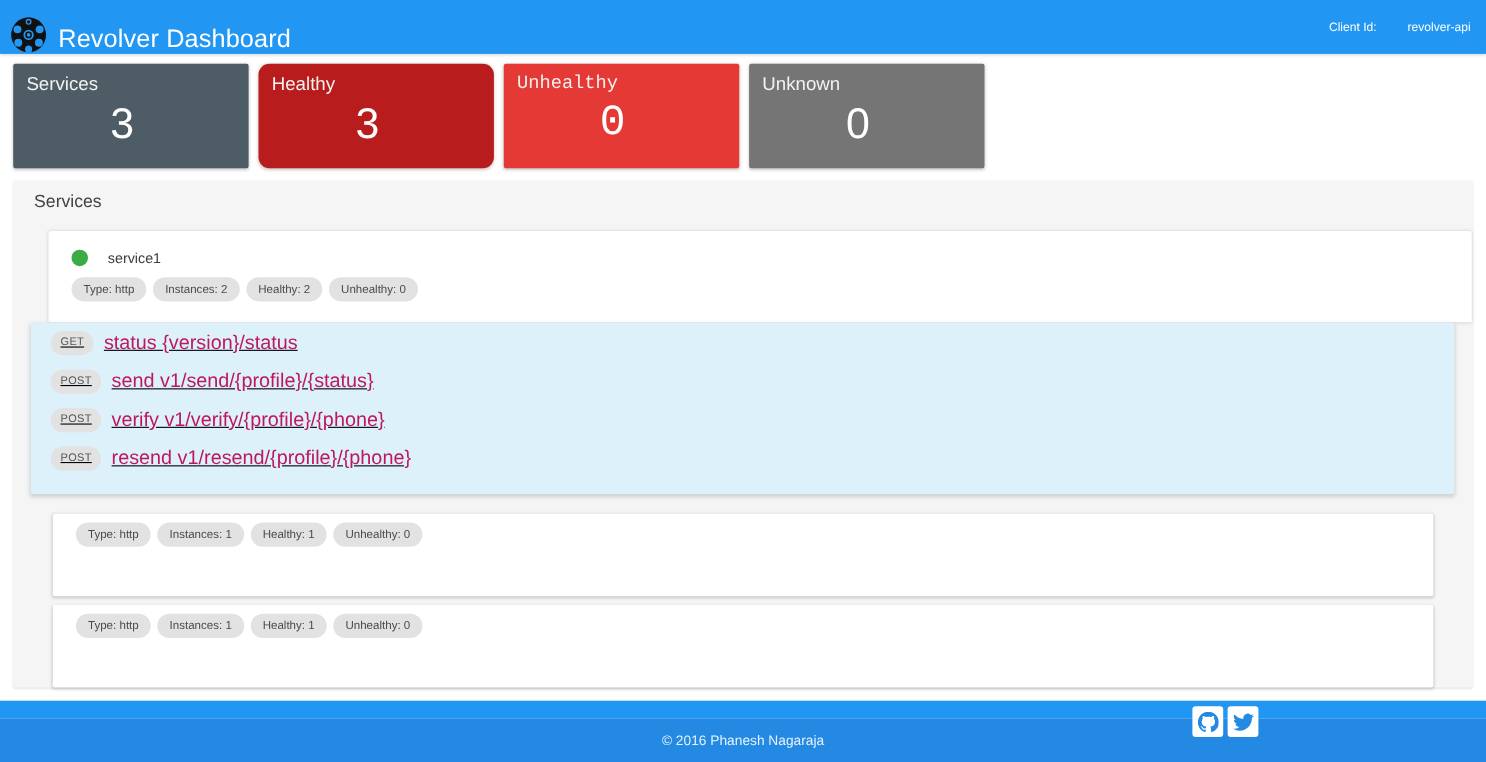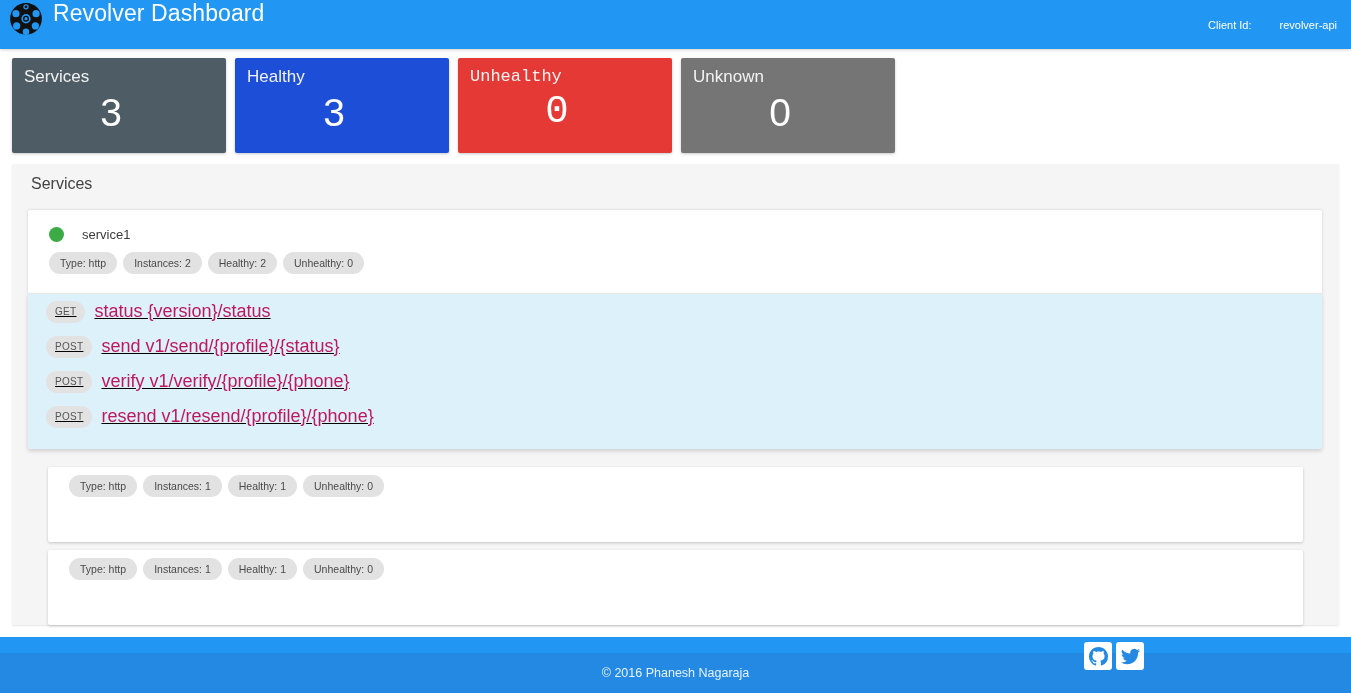--- a/index.html
+++ b/index.html
@@ -20,21 +20,21 @@
 
   
   .navbar {
     position: absolute; left: 0; top: 0;
     width: 1351px; height: 49px;
     background: #2196f3;
     display: flex; align-items: center;
     box-shadow: 0 1px 3px rgba(0,0,0,0.18);
   }
   .brand {
-    display: flex; align-items: flex-start;
+    display: flex; align-items: flex-end;
     padding-left: 8px;
     height: 100%;
   }
   .brand-logo {
     width: 36px; height: 36px;
     display: block;
     flex: 0 0 auto;
   }
   .brand-title {
     color: #ffffff;
@@ -84,21 +84,21 @@
   .stat-value {
     position: absolute;
     left: 0; right: 16px; top: 31px;
     text-align: center;
     font-size: 39px;
     line-height: 47px;
     font-weight: 400;
     color: #ffffff;
   }
   .stat-services  { background: #4e5d65; }
-  .stat-healthy   { background: #1d4ed8; }
+  .stat-healthy   { background: #b91c1c; border-radius: 10px; }
   .stat-unhealthy { background: #e53935; font-family: Liberation Mono, monospace; }
   .stat-unknown   { background: #757575; }
 
   
   .panel {
     position: absolute;
     left: 12px; top: 164px;
     width: 1327px; height: 461px;
     background: #f5f5f5;
     border-radius: 2px;
@@ -119,21 +119,21 @@
   }
 
   
   .service-card {
     position: absolute;
     background: #ffffff;
     border-radius: 2px;
     box-shadow: 0 1px 3px rgba(0,0,0,0.20);
   }
   .service-card.expanded-head {
-    left: 16px; top: 0;
+    left: 32px; top: 0;
     width: 1294px; height: 83px;
     border-radius: 2px 2px 0 0;
     box-shadow: 0 0 3px rgba(0,0,0,0.16);
   }
   .endpoints-box {
     position: absolute;
     left: 16px; top: 83px;
     width: 1294px; height: 156px;
     background: #ddf1fb;
     border-top: 1px solid #e8e8e8;

